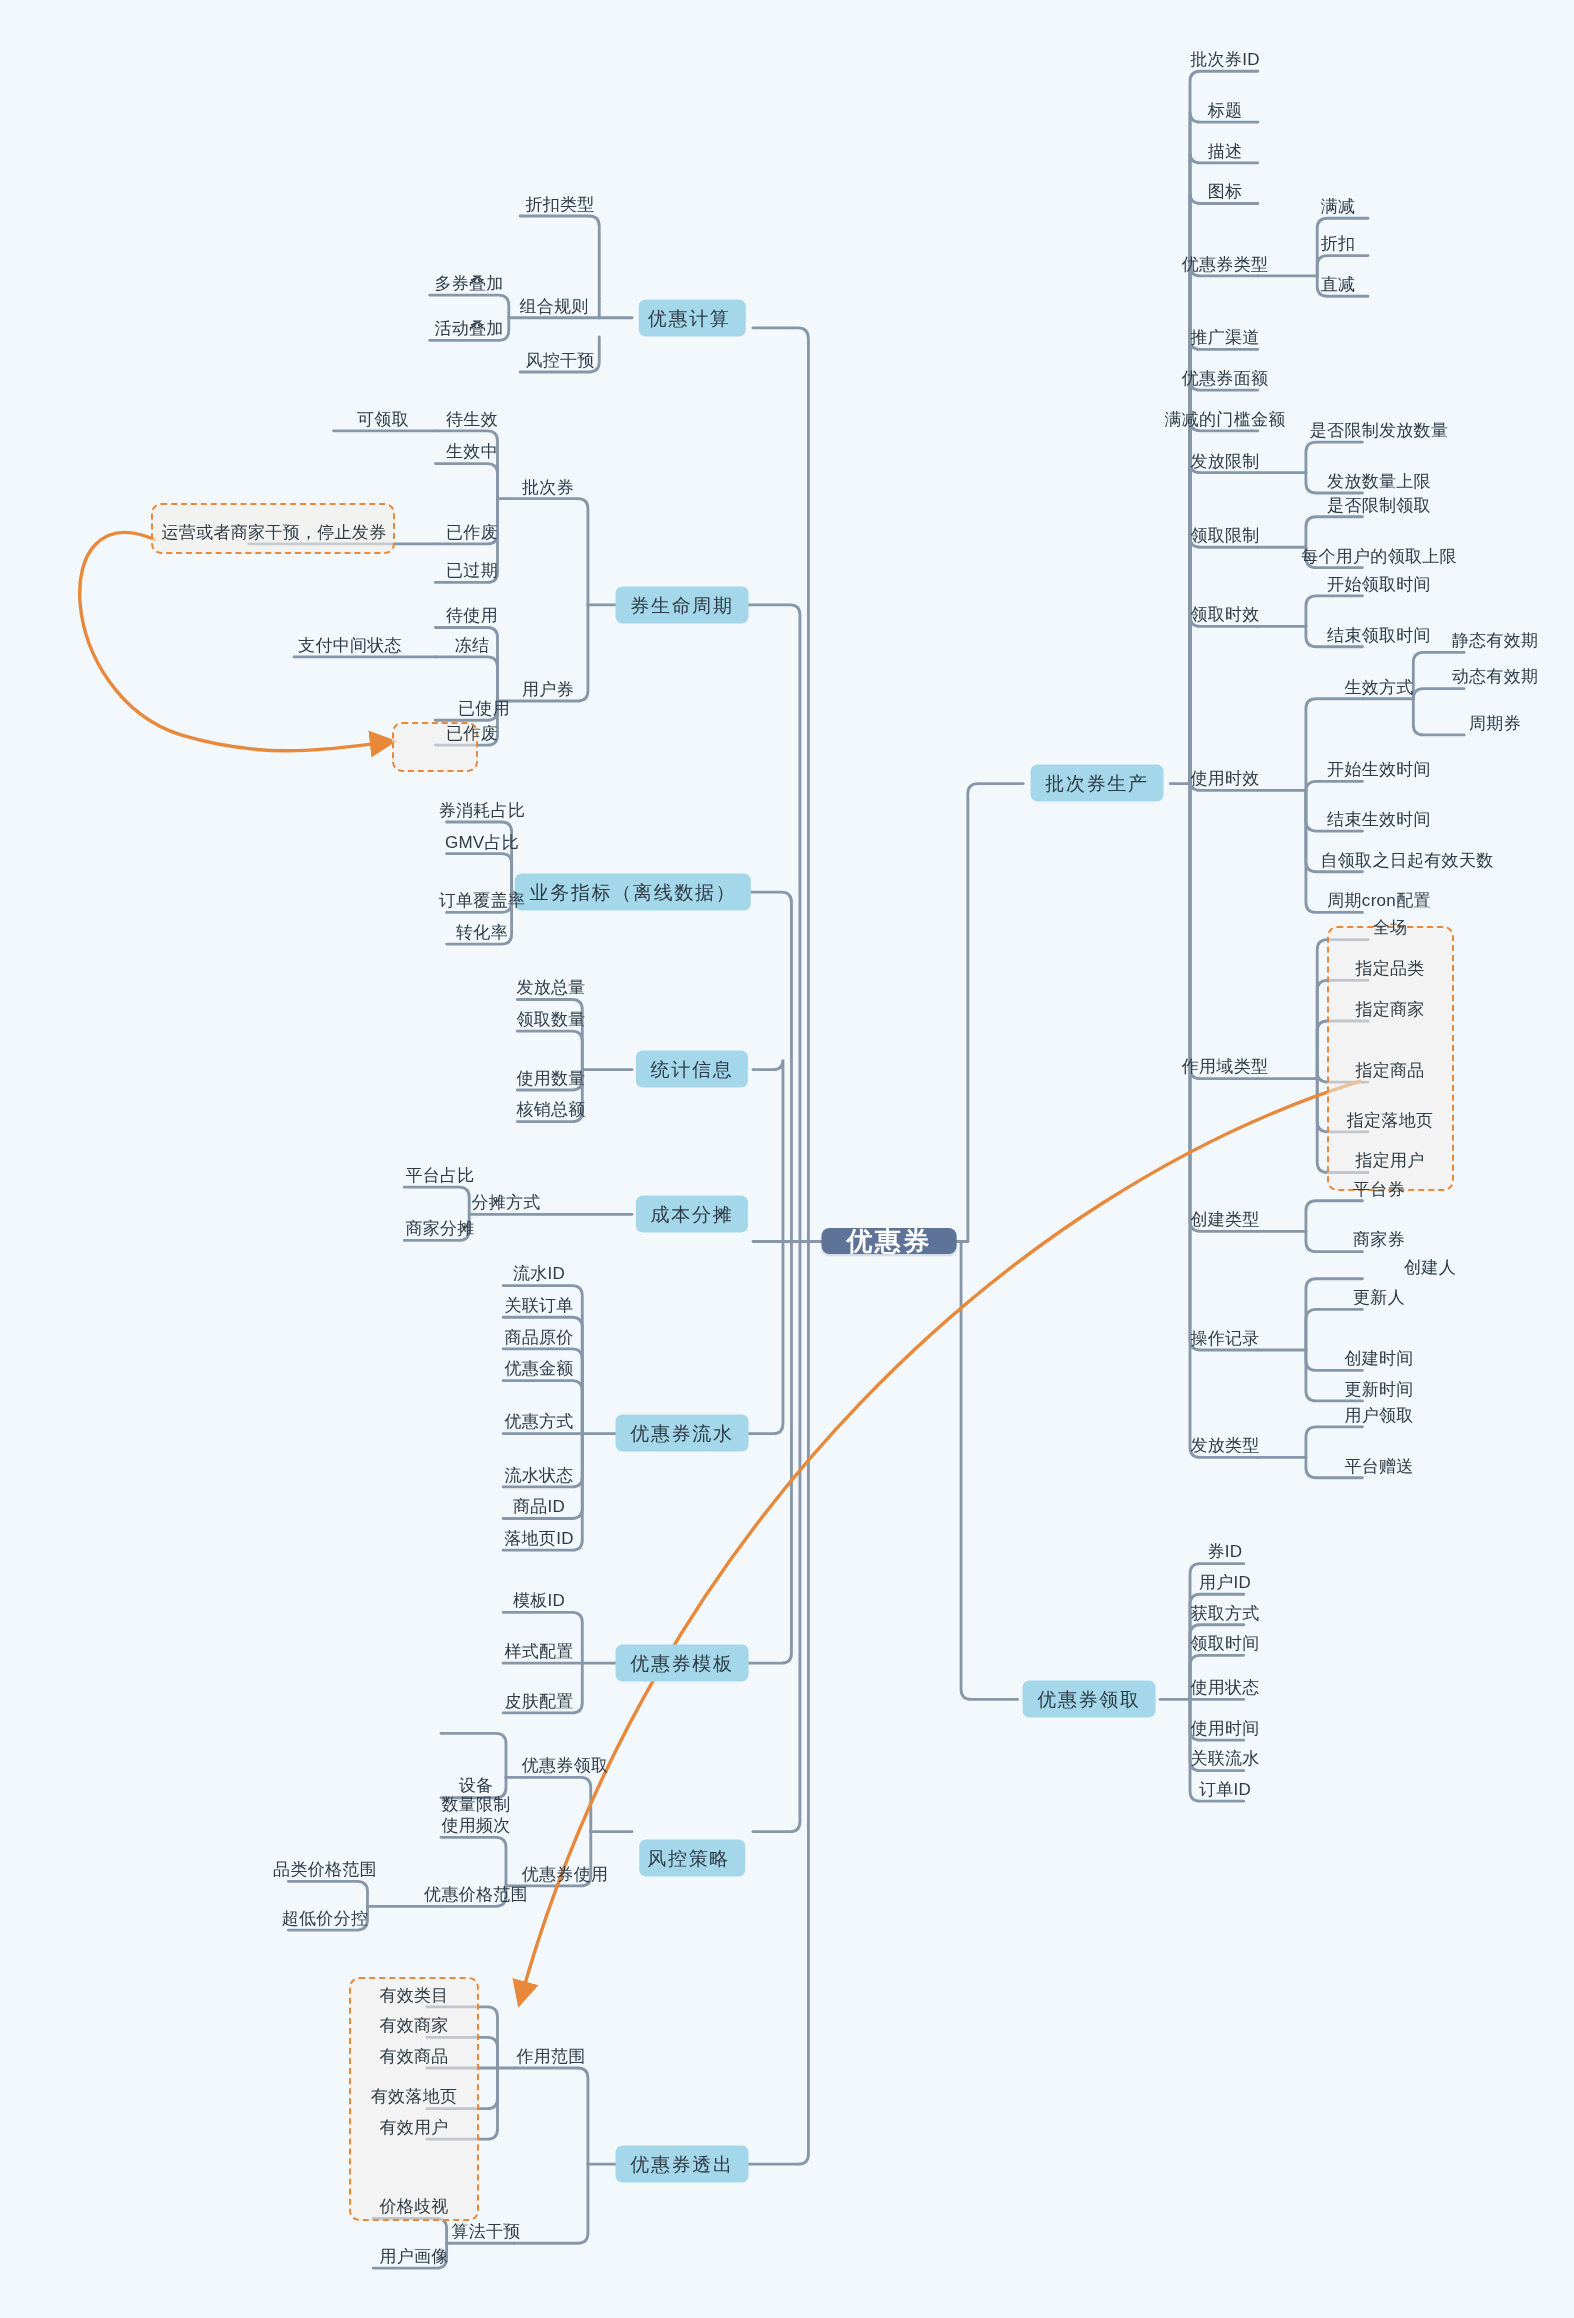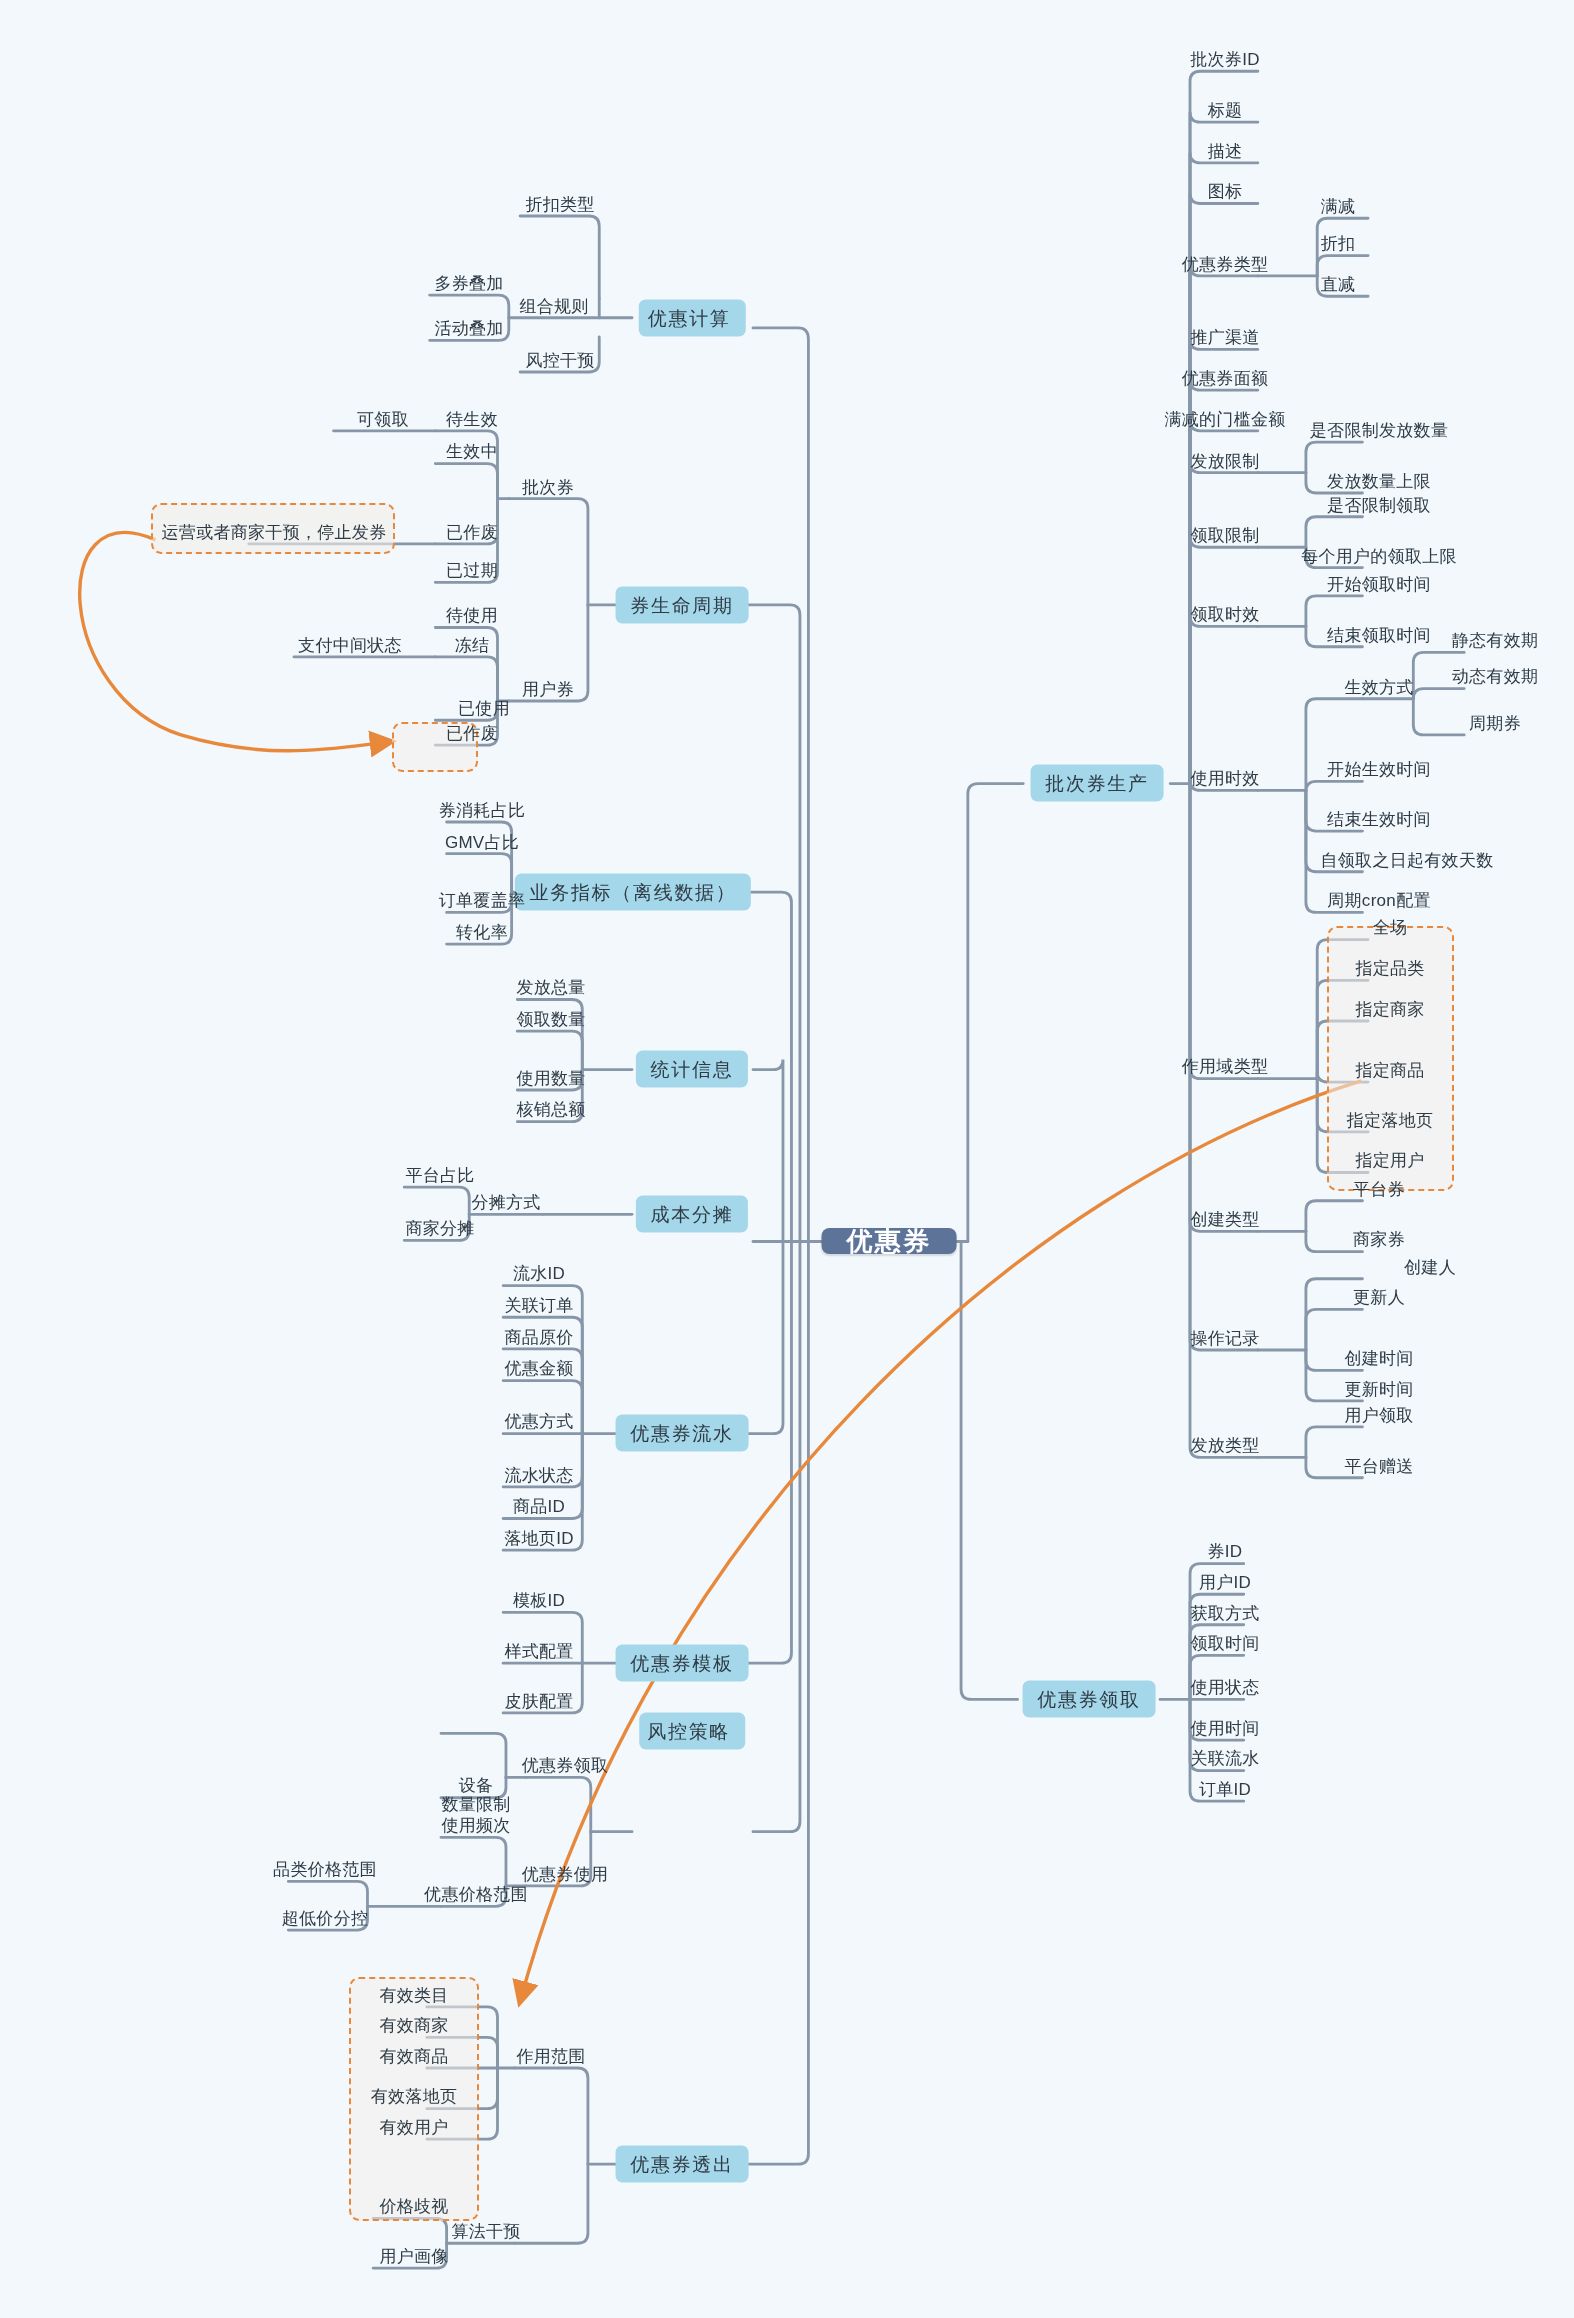--- a/index.html
+++ b/index.html
@@ -296,21 +296,21 @@
 
   <div class="node root" style="left:889px; top:1241px;">优惠券</div>
 
   <div class="node branch" style="left:692px; top:318px;padding-left:9px;">优惠计算</div>
   <div class="node branch" style="left:682px; top:605px;">券生命周期</div>
   <div class="node branch" style="left:633px; top:892px;">业务指标（离线数据）</div>
   <div class="node branch" style="left:692px; top:1069px;">统计信息</div>
   <div class="node branch" style="left:692px; top:1214px;">成本分摊</div>
   <div class="node branch" style="left:682px; top:1433px;">优惠券流水</div>
   <div class="node branch" style="left:682px; top:1663px;">优惠券模板</div>
-  <div class="node branch" style="left:692px; top:1731px;padding-left:8px;">风控策略</div>
+  <div class="node branch" style="left:692px; top:1858px;padding-left:8px;">风控策略</div>
   <div class="node branch" style="left:682px; top:2164px;">优惠券透出</div>
   <div class="node branch" style="left:1097px; top:783px;">批次券生产</div>
   <div class="node branch" style="left:1089px; top:1699px;">优惠券领取</div>
 
   <div class="node leaf" style="left:554px; top:318px;">组合规则</div>
   <div class="node leaf" style="left:560px; top:216px;">折扣类型</div>
   <div class="node leaf" style="left:469px; top:295px;">多券叠加</div>
   <div class="node leaf" style="left:469px; top:340px;">活动叠加</div>
   <div class="node leaf" style="left:560px; top:372px;">风控干预</div>
 

